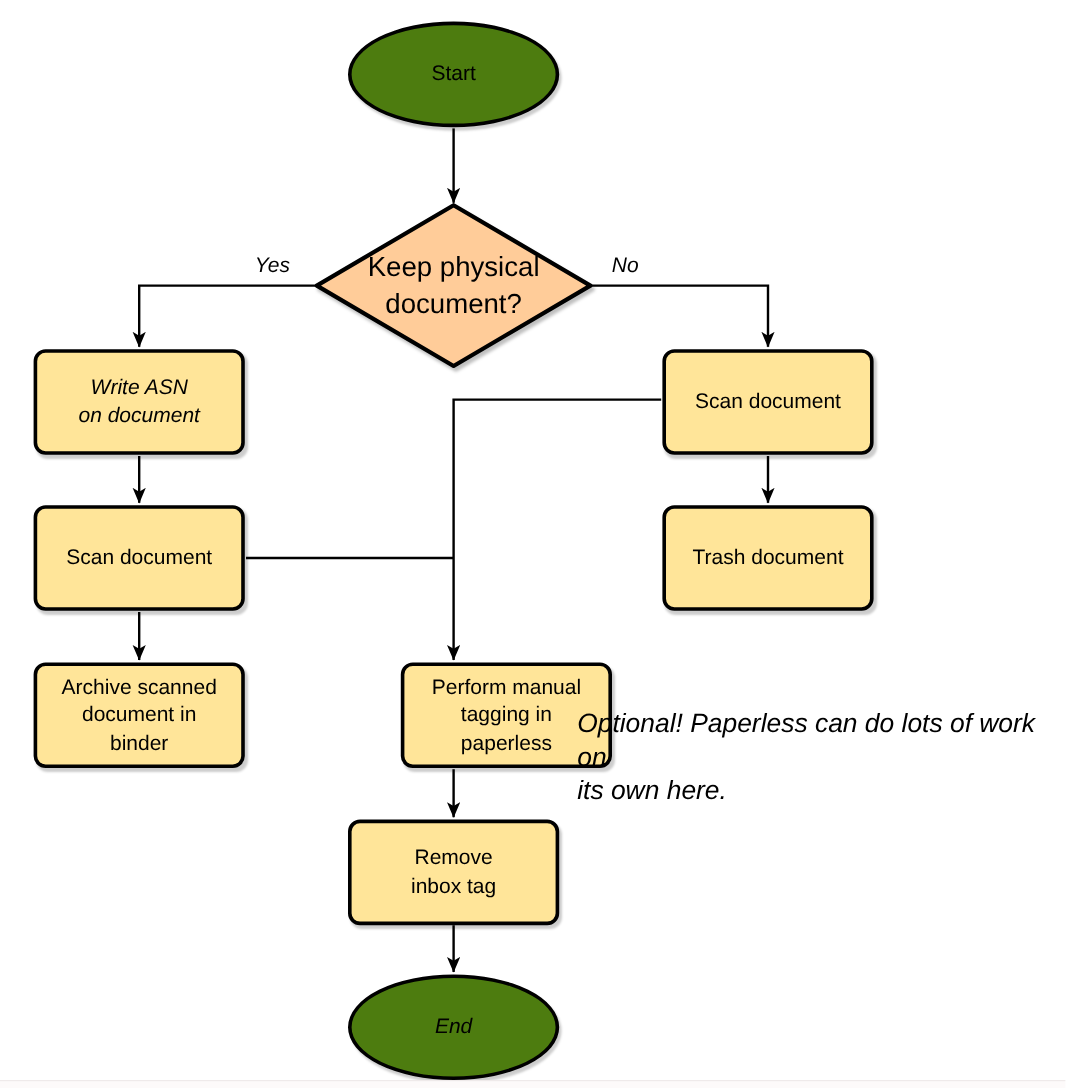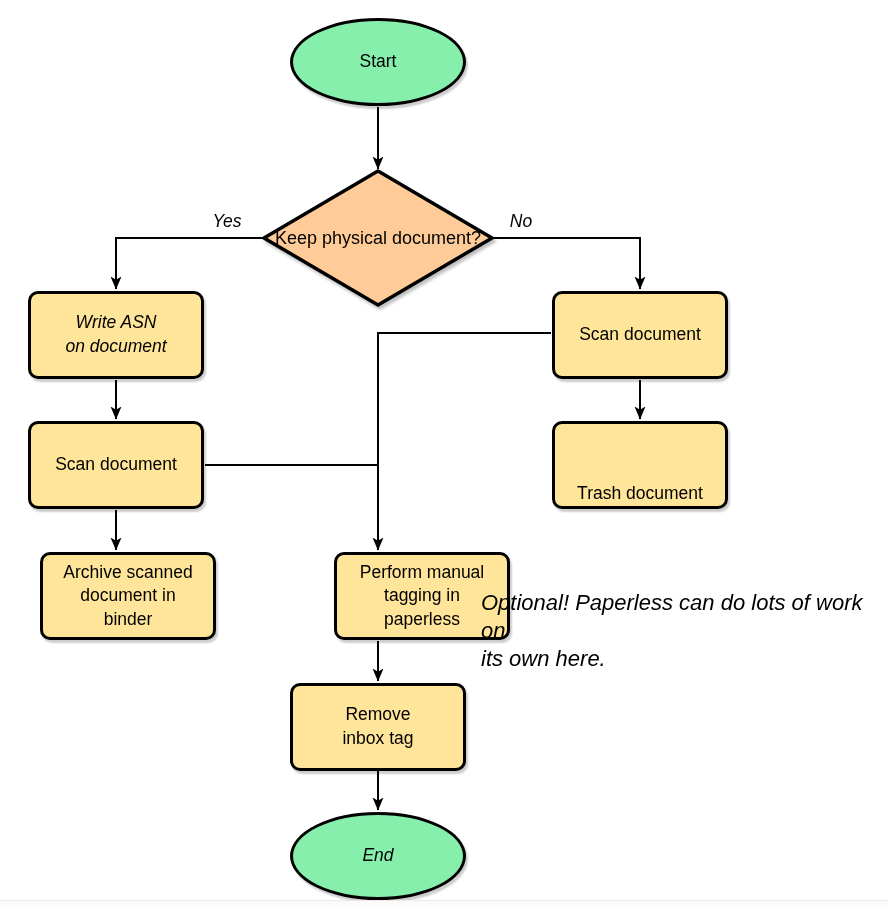--- a/index.html
+++ b/index.html
@@ -19,37 +19,37 @@
     position: absolute;
     display: flex; align-items: center; justify-content: center;
     text-align: center;
     font-size: 17.5px; line-height: 1.35;
     box-sizing: border-box;
   }
   .node .lbl { white-space: pre-line; }
 
   .terminal {
     width: 176px; height: 88px;
-    background: #86efac;
+    background: #4d7c0f;
     border: 3.5px solid #000;
     border-radius: 50%;
     box-shadow: 2px 3px 2px rgba(0,0,0,0.20);
   }
   .process {
     width: 176px; height: 88px;
     background: #FFE599;
     border: 3px solid #000;
     border-radius: 10px;
     box-shadow: 2px 3px 2px rgba(0,0,0,0.20);
   }
   .decision-label {
     position: absolute;
     left: 264px; top: 171px; width: 228px; height: 134px;
     display: flex; align-items: center; justify-content: center;
-    text-align: center; font-size: 18px; line-height: 1.35;
+    text-align: center; font-size: 23px; line-height: 1.35;
   }
   .decision-shape { filter: drop-shadow(2px 3px 1.5px rgba(0,0,0,0.25)); }
 
   .edge-label {
     position: absolute;
     width: 60px; text-align: center;
     font-size: 17.5px;
     font-style: italic;
   }
   .edge-label.yes { left: 197px; top: 211px; }
@@ -68,23 +68,23 @@
     left: 0; top: 900px; width: 888px; height: 7px;
     background: #fdfafa;
     border-top: 1px solid #efeaea;
     box-sizing: border-box;
   }
 
   
   .pos-start    { left: 290px; top: 18px;  }
   .pos-writeasn { left: 28px;  top: 291px; font-style: italic; }
   .pos-scanl    { left: 28px;  top: 421px; }
-  .pos-archive  { left: 40px;  top: 552px; }
+  .pos-archive  { left: 28px;  top: 552px; }
   .pos-scanr    { left: 552px; top: 291px; }
-  .pos-trash    { left: 552px; top: 421px; align-items: flex-end; }
+  .pos-trash    { left: 552px; top: 421px; }
   .pos-tagging  { left: 290px; top: 552px; margin-left: 44px; }
   .pos-remove   { left: 290px; top: 683px; text-align: center; }
   .pos-end      { left: 290px; top: 812px; font-style: italic; }
 </style>
 </head>
 <body>
 
 <div id="canvas">
 
   <svg class="wires" viewBox="0 0 888 907">

